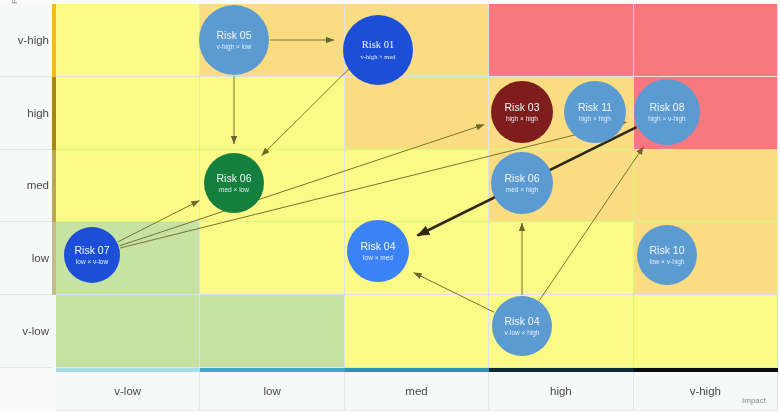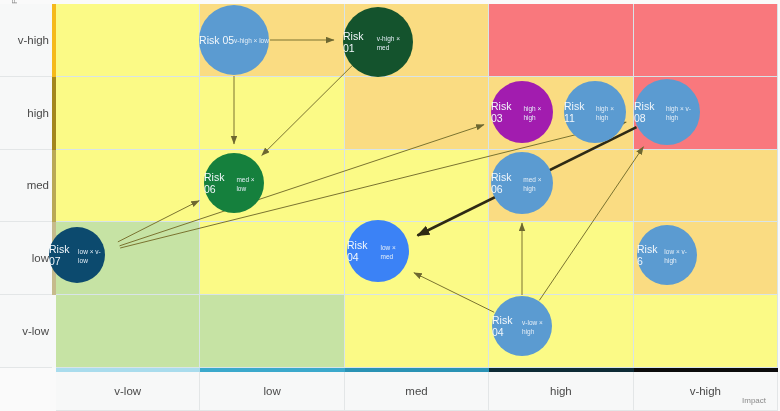--- a/index.html
+++ b/index.html
@@ -49,21 +49,21 @@
     position:absolute;
     font-size:8px;color:#8a8a8a;
     white-space:nowrap;
   }
 
   
   .bubble{
     position:absolute;
     border-radius:50%;
     background:#5b9bd1;
-    display:flex;flex-direction:row;
+    display:flex;flex-direction:column;
     align-items:center;justify-content:center;
     color:#ffffff;
     cursor:pointer;
     z-index:40;
   }
   .bubble .b-title{font-size:10.5px;line-height:12px;color:#f2f7fb;}
   .bubble .b-sub{font-size:6.5px;line-height:9px;color:#e4eef7;margin-top:1px;}
 
   svg.links{position:absolute;left:0;top:0;width:780px;height:411px;z-index:20;overflow:visible;}
   .lk{stroke:#7a7330;stroke-width:1;fill:none;}
@@ -151,54 +151,54 @@
           <line x1="494.1959538842115" y1="312.2910605956876" x2="413.8761885365012" y2="272.68895407008046" class="lk" marker-end="url(#ah)"></line>
           <line x1="539.3889440738807" y1="300.3363170219968" x2="643.4407854482907" y2="146.7701511314882" class="lk" marker-end="url(#ah)"></line>
         </g>
     </svg>
 
     <div id="bubbles">
         <div class="bubble" style="left: 199px; top: 5px; width: 70px; height: 70px; background: rgb(91, 155, 209);">
           <div class="b-title">Risk 05</div>
           <div class="b-sub">v-high × low</div>
         </div>
-        <div class="bubble" style="left: 343px; top: 7px; width: 70px; height: 70px; background: #14532d;">
+        <div class="bubble" style="left: 343px; top: 15px; width: 70px; height: 70px; background: #1d4ed8; font-family: Liberation Serif, serif;">
           <div class="b-title">Risk 01</div>
           <div class="b-sub">v-high × med</div>
         </div>
-        <div class="bubble" style="left: 491px; top: 81px; width: 62px; height: 62px; background: #a21caf;">
+        <div class="bubble" style="left: 491px; top: 81px; width: 62px; height: 62px; background: #7f1d1d;">
           <div class="b-title">Risk 03</div>
           <div class="b-sub">high × high</div>
         </div>
         <div class="bubble" style="left: 564px; top: 81px; width: 62px; height: 62px; background: rgb(91, 155, 209);">
           <div class="b-title">Risk 11</div>
           <div class="b-sub">high × high</div>
         </div>
         <div class="bubble" style="left: 634px; top: 79px; width: 66px; height: 66px; background: rgb(91, 155, 209);">
           <div class="b-title">Risk 08</div>
           <div class="b-sub">high × v-high</div>
         </div>
         <div class="bubble" style="left: 204px; top: 153px; width: 60px; height: 60px; background: #15803d;">
           <div class="b-title">Risk 06</div>
           <div class="b-sub">med × low</div>
         </div>
         <div class="bubble" style="left: 491px; top: 152px; width: 62px; height: 62px; background: rgb(91, 155, 209);">
           <div class="b-title">Risk 06</div>
           <div class="b-sub">med × high</div>
         </div>
-        <div class="bubble" style="left: 49px; top: 227px; width: 56px; height: 56px; background: #0c4a6e;">
+        <div class="bubble" style="left: 64px; top: 227px; width: 56px; height: 56px; background: #1d4ed8;">
           <div class="b-title">Risk 07</div>
           <div class="b-sub">low × v-low</div>
         </div>
         <div class="bubble" style="left: 347px; top: 220px; width: 62px; height: 62px; background: #3b82f6;">
           <div class="b-title">Risk 04</div>
           <div class="b-sub">low × med</div>
         </div>
         <div class="bubble" style="left: 637px; top: 225px; width: 60px; height: 60px; background: rgb(91, 155, 209);">
-          <div class="b-title">Risk 6</div>
+          <div class="b-title">Risk 10</div>
           <div class="b-sub">low × v-high</div>
         </div>
         <div class="bubble" style="left: 492px; top: 296px; width: 60px; height: 60px; background: rgb(91, 155, 209);">
           <div class="b-title">Risk 04</div>
           <div class="b-sub">v-low × high</div>
         </div>
       </div>
   </div>
 </div>
 

